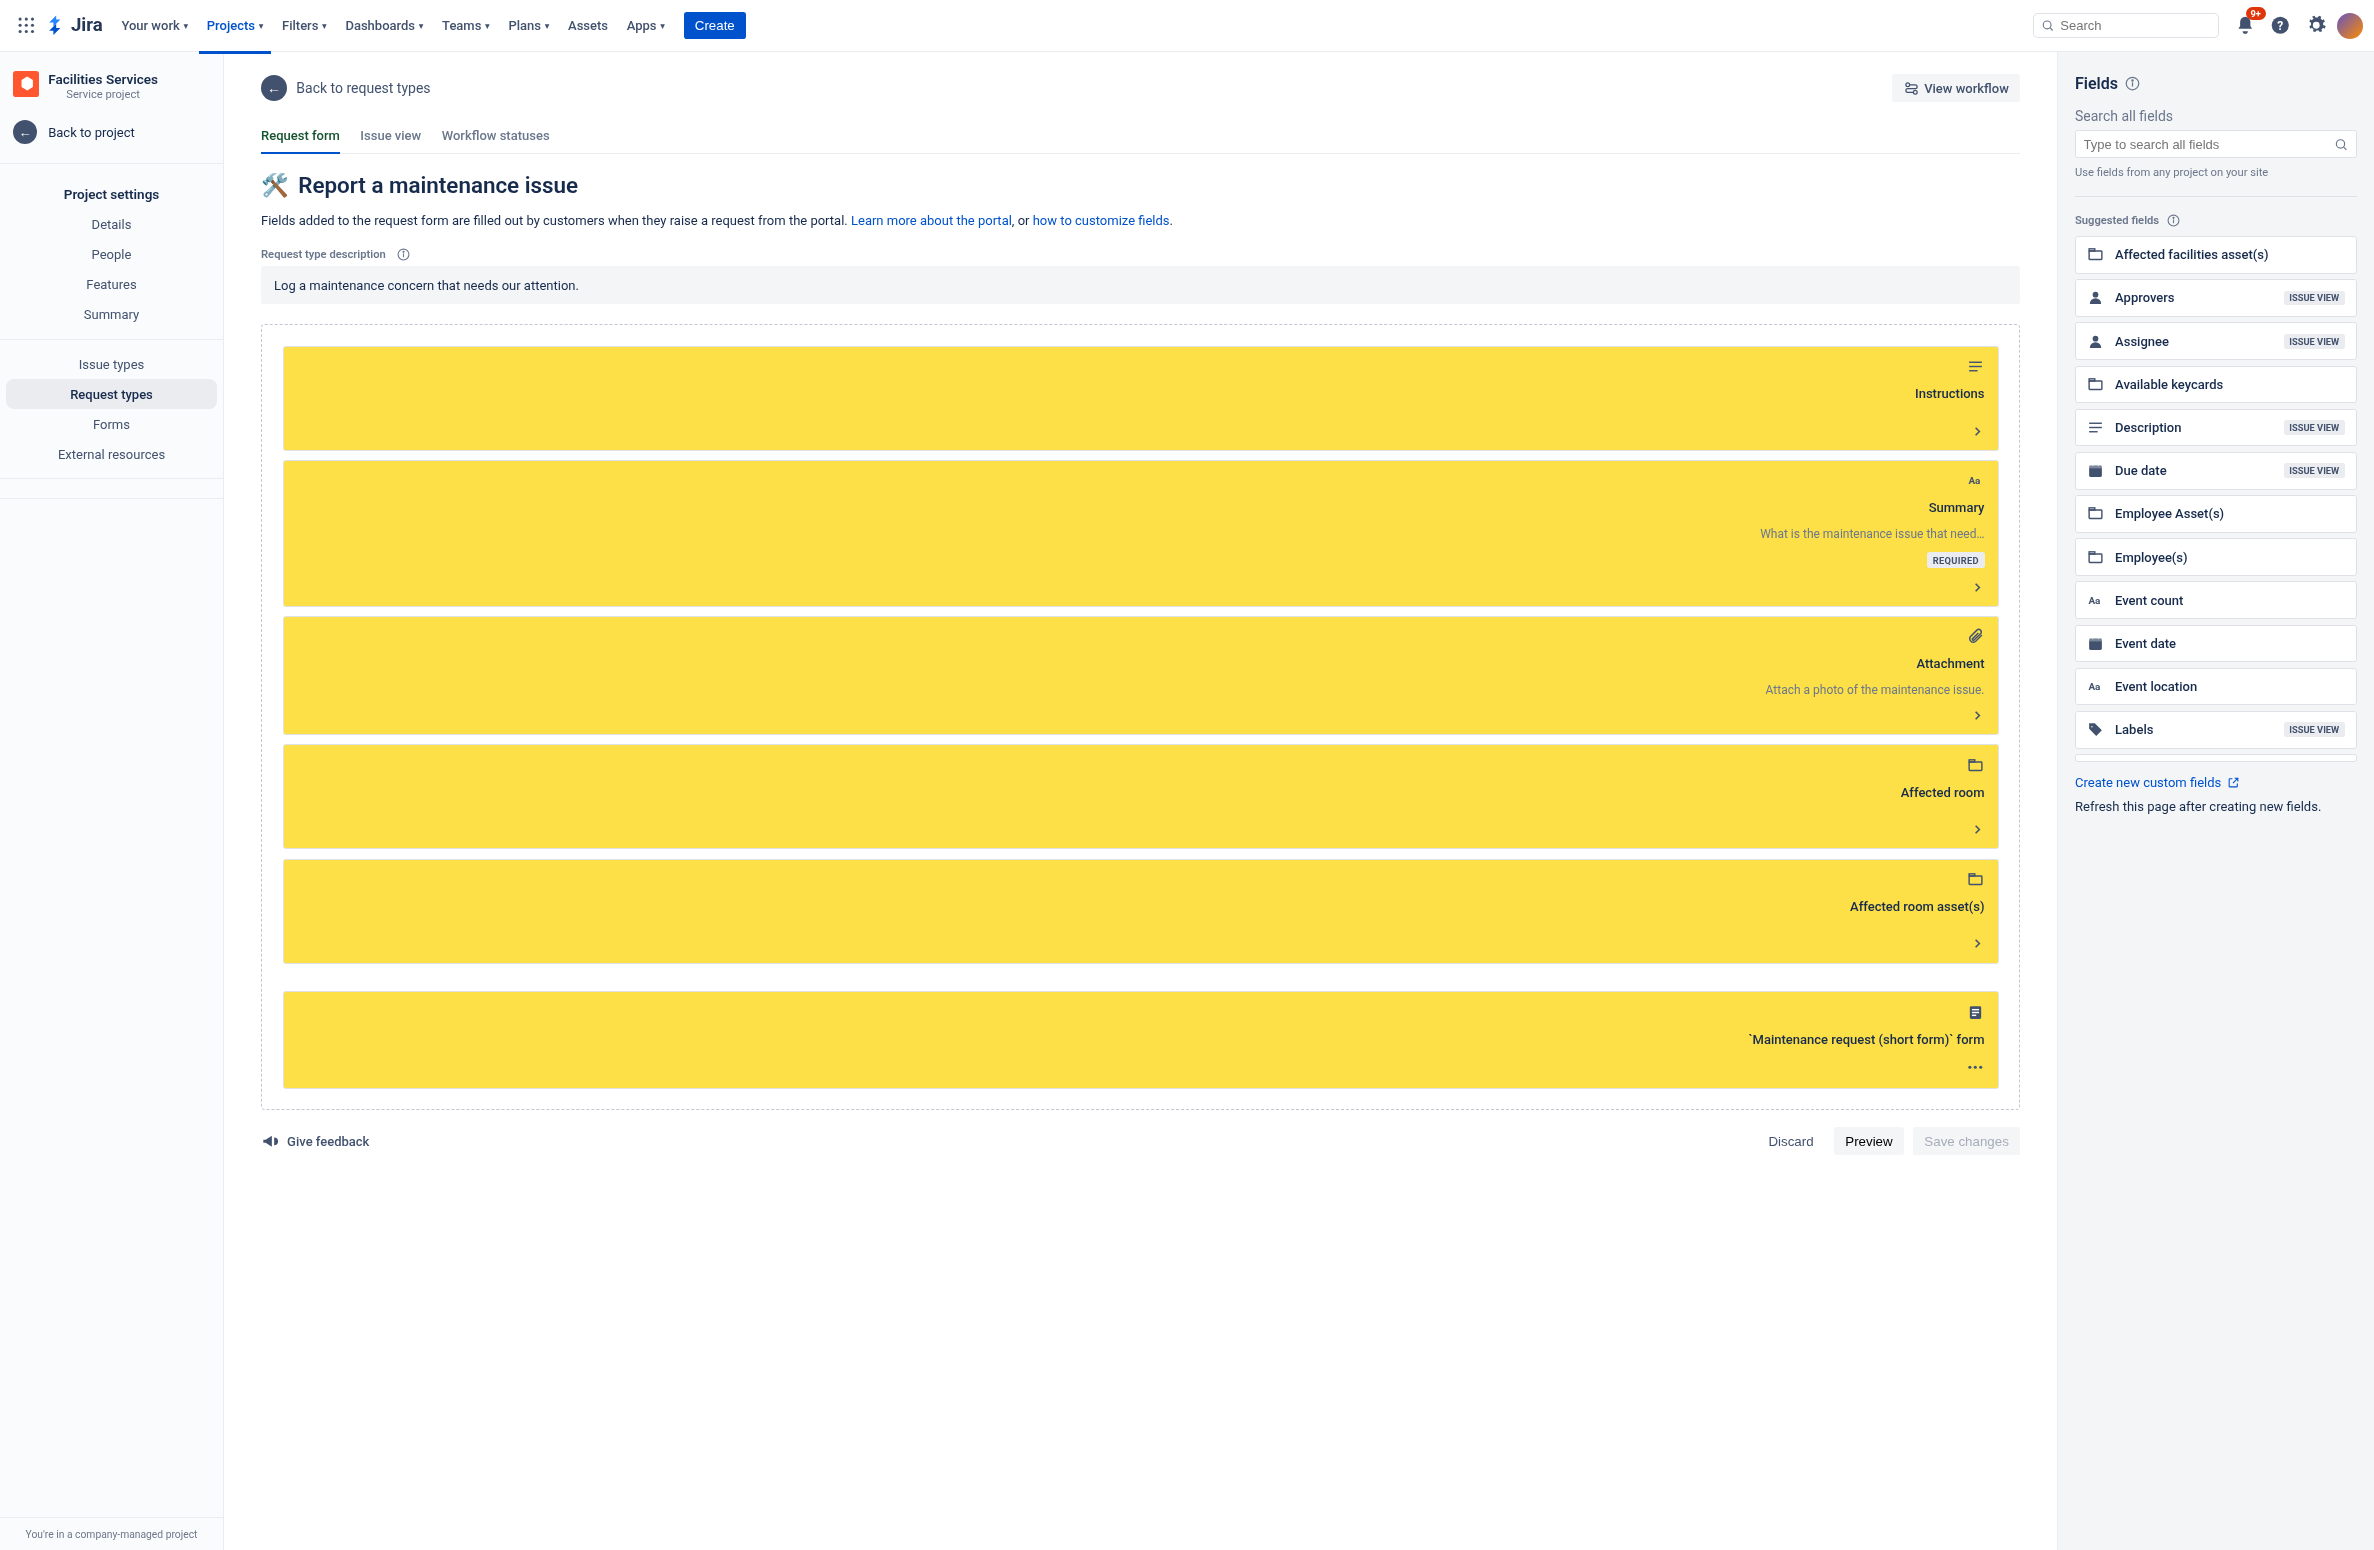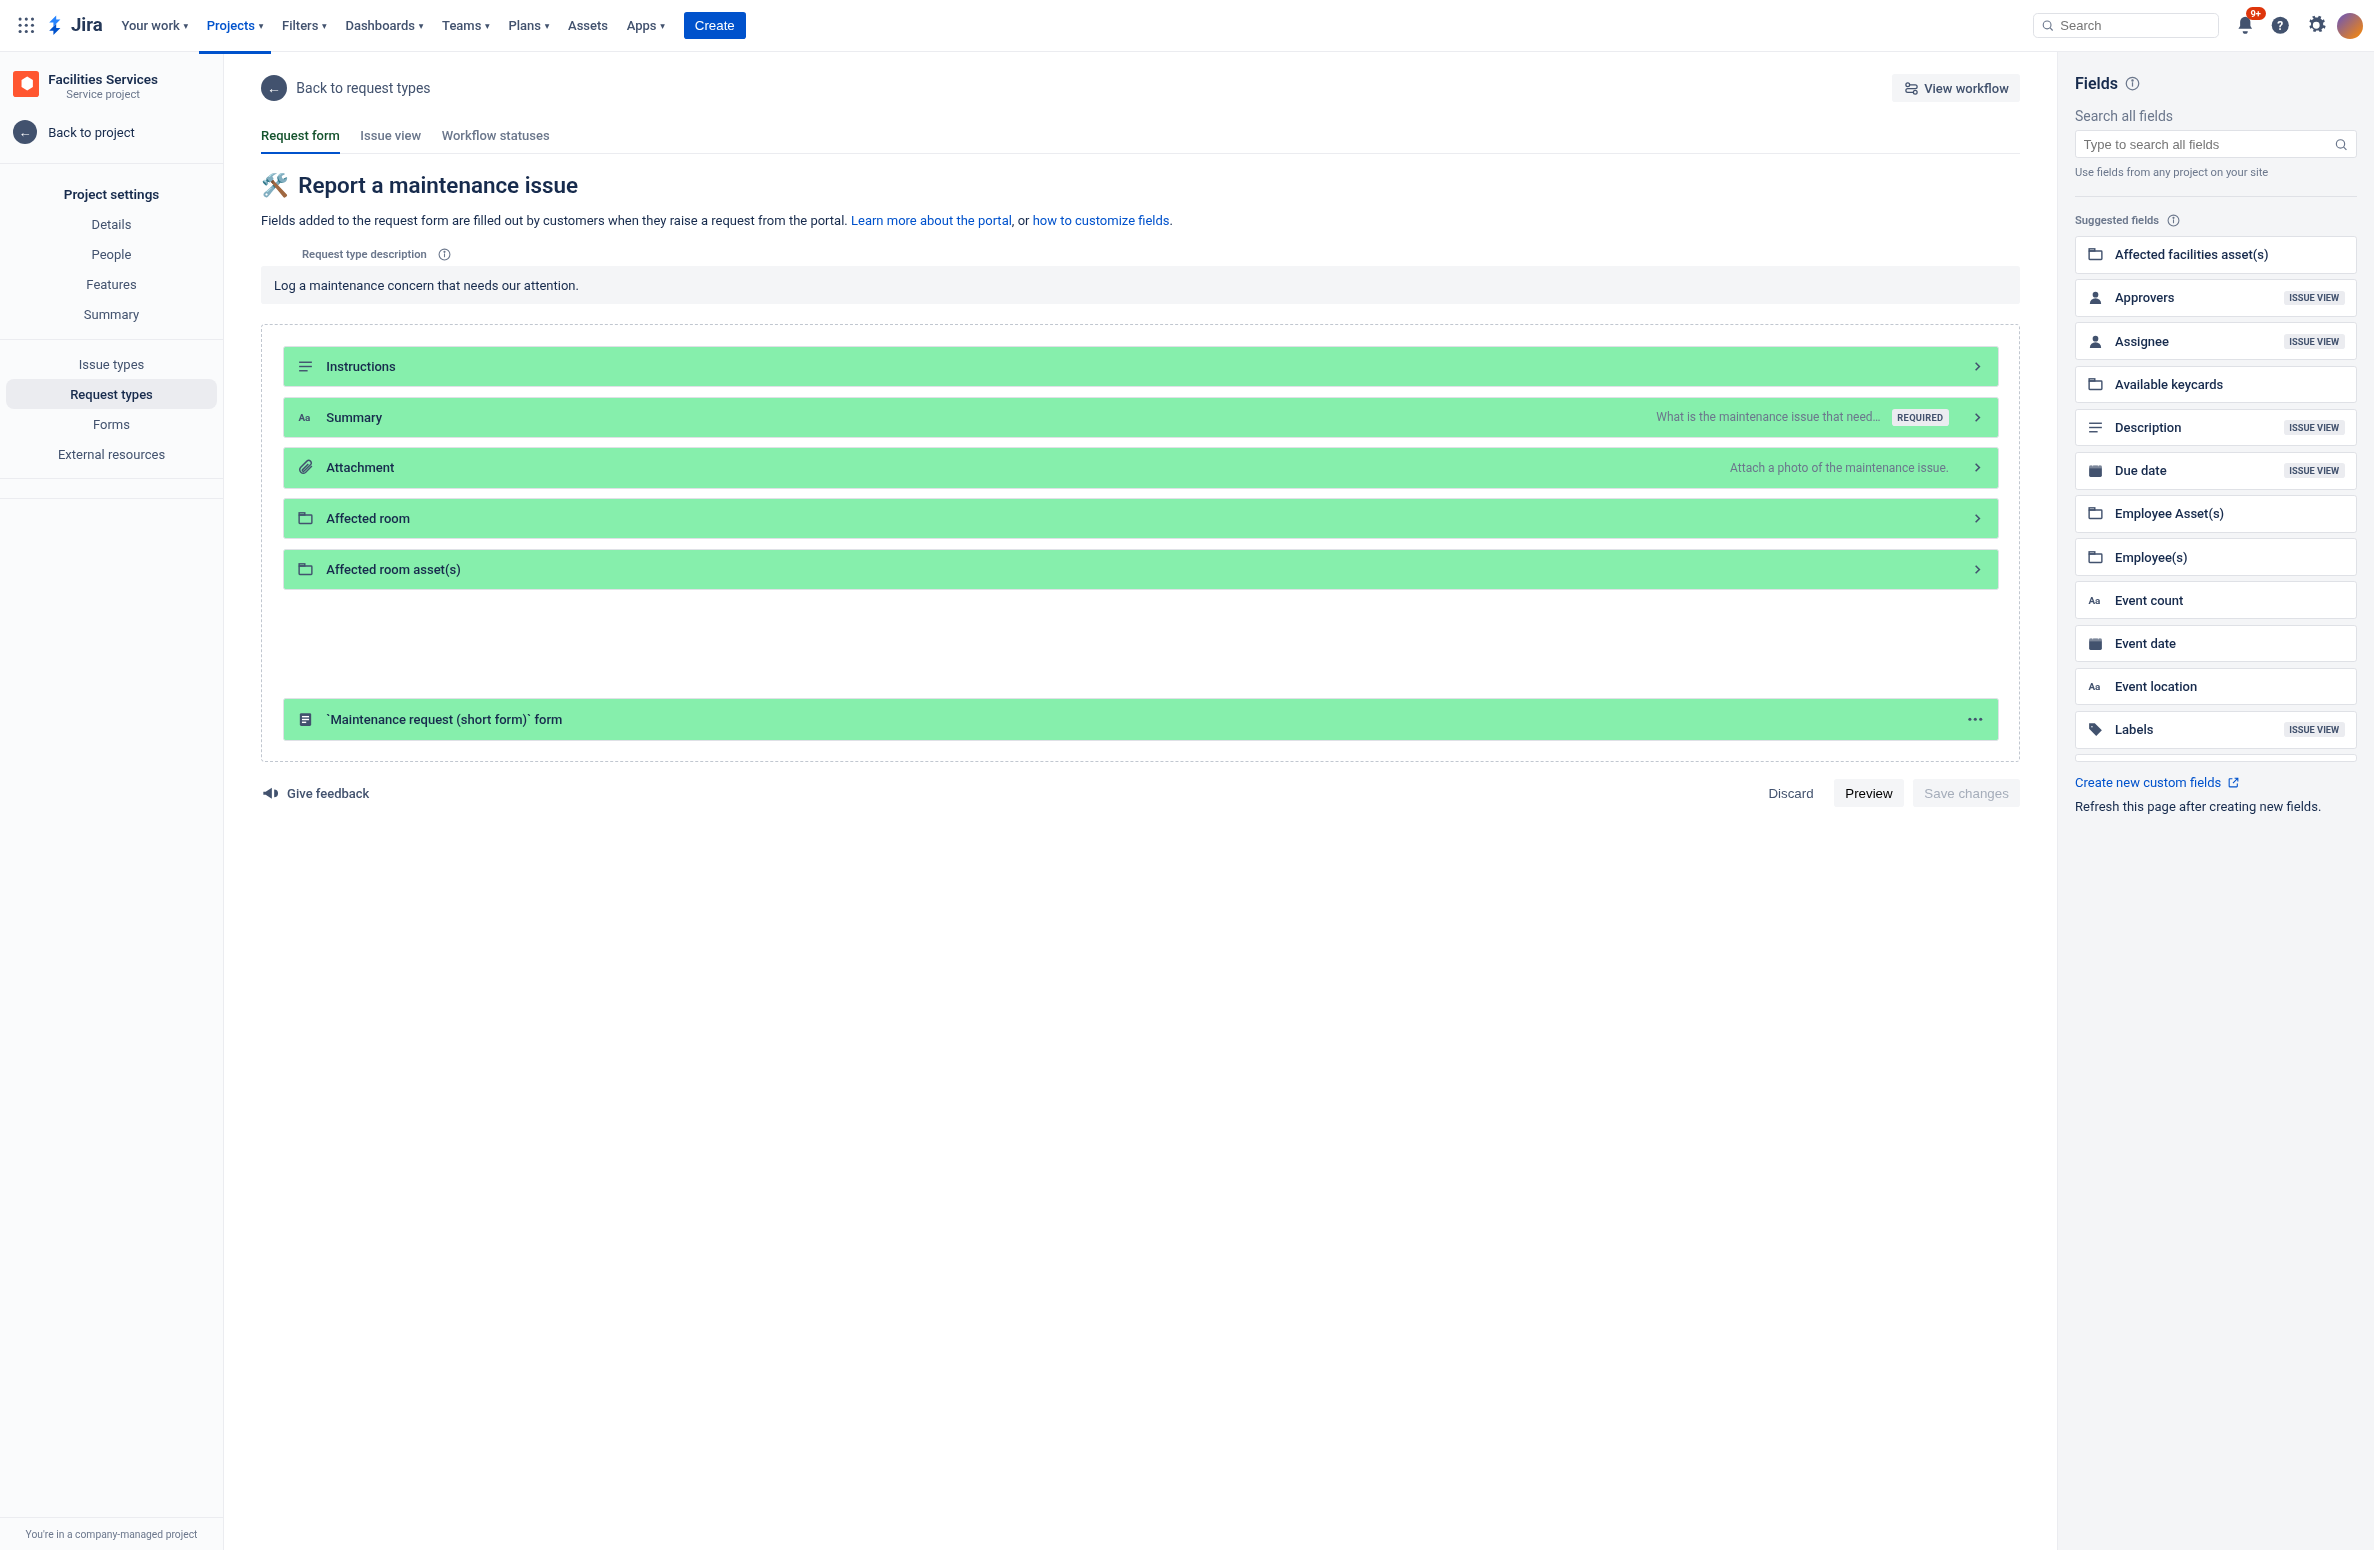--- a/index.html
+++ b/index.html
@@ -43,24 +43,24 @@
 .back-link .circ { width:26px; height:26px; border-radius:50%; background:#42526E; display:flex; align-items:center; justify-content:center; color:#fff;}
 .view-workflow { background:#f4f5f7; padding:6.5px 11.2px; border-radius:2.8px; font-weight:500; display:flex; align-items:center; gap:5.6px; cursor:pointer; color:#42526E;}
 .tabs { display:flex; gap:20.5px; margin-top:20.5px; border-bottom:0.9px solid #ebecf0;}
 .tab { padding:5.6px 0 9.3px 0; font-weight:500; color:#6B778C; cursor:pointer; position:relative;}
 .tab.active { color:#14532d;}
 .tab.active::after { content:''; position:absolute; left:0; right:0; bottom:-0.9px; height:1.9px; background:#0052CC;}
 .page-title { display:flex; align-items:center; gap:9.3px; margin-top:18.6px; font-size:22.4px; font-weight:600;}
 .page-title .emoji { font-size:22.4px;}
 .desc { margin-top:13px; line-height:1.5; color:#172B4D;}
 .desc a { color:#0052CC; text-decoration:none;}
-.field-label { margin-top:17px; font-size:11.2px; font-weight:600; color:#6B778C; display:flex; align-items:flex-end; gap:11px;margin-left:41px;}
+.field-label { margin-top:17px; font-size:11.2px; font-weight:600; color:#6B778C; display:flex; align-items:flex-end; gap:11px;}
 .desc-box { margin-top:5.6px; background:#f4f5f7; border-radius:2.8px; padding:11.2px 13px;}
 .dashed-box { margin-top:20.5px; border:1.9px dashed #c1c7d0; border-radius:3.7px; padding:20.5px; display:flex; flex-direction:column; gap:9.3px; min-height:438px;}
-.field-row { border:0.9px solid #dfe1e6; border-radius:2.8px; padding:11.2px 13px; display:flex; align-items:center; gap:11.2px; cursor:pointer; background:#86efac;}
+.field-row { border:0.9px solid #dfe1e6; border-radius:2.8px; padding:11.2px 13px; display:flex; align-items:flex-end; gap:11.2px; cursor:pointer; background:#fde047;flex-direction:column;}
 .field-row .ficon { width:18.6px; color:#42526E; display:flex; align-items:center; justify-content:center;}
 .field-row .fname { font-weight:500; }
 .field-row .fhint { color:#6B778C; font-size:12px; margin-left:auto; text-align:right;}
 .field-row .req { background:#ebecf0; font-size:9.3px; font-weight:700; padding:2.8px 5.6px; border-radius:2.8px; color:#42526E; letter-spacing:0.3px;}
 .field-row .chev { margin-left:9.3px; color:#42526E;}
 .dashed-spacer { flex:1; }
 .footer-row { display:flex; align-items:center; padding:17px 0; gap:9.3px;}
 .feedback { display:flex; align-items:center; gap:7.5px; font-weight:500; cursor:pointer; color:#42526E;}
 .footer-row .spacer { flex:1;}
 .btn-subtle { padding:6.5px 11.2px; border-radius:2.8px; font-weight:500; cursor:pointer; background:transparent; border:none; color:#42526E;}

